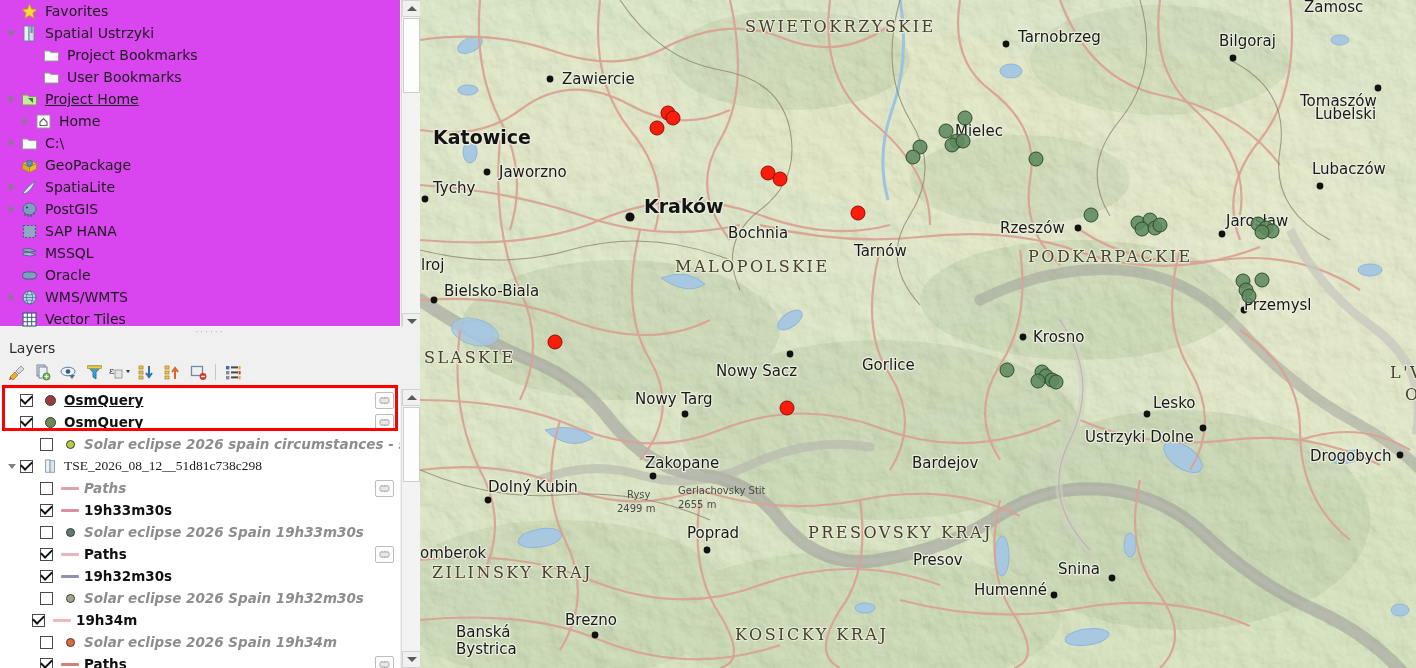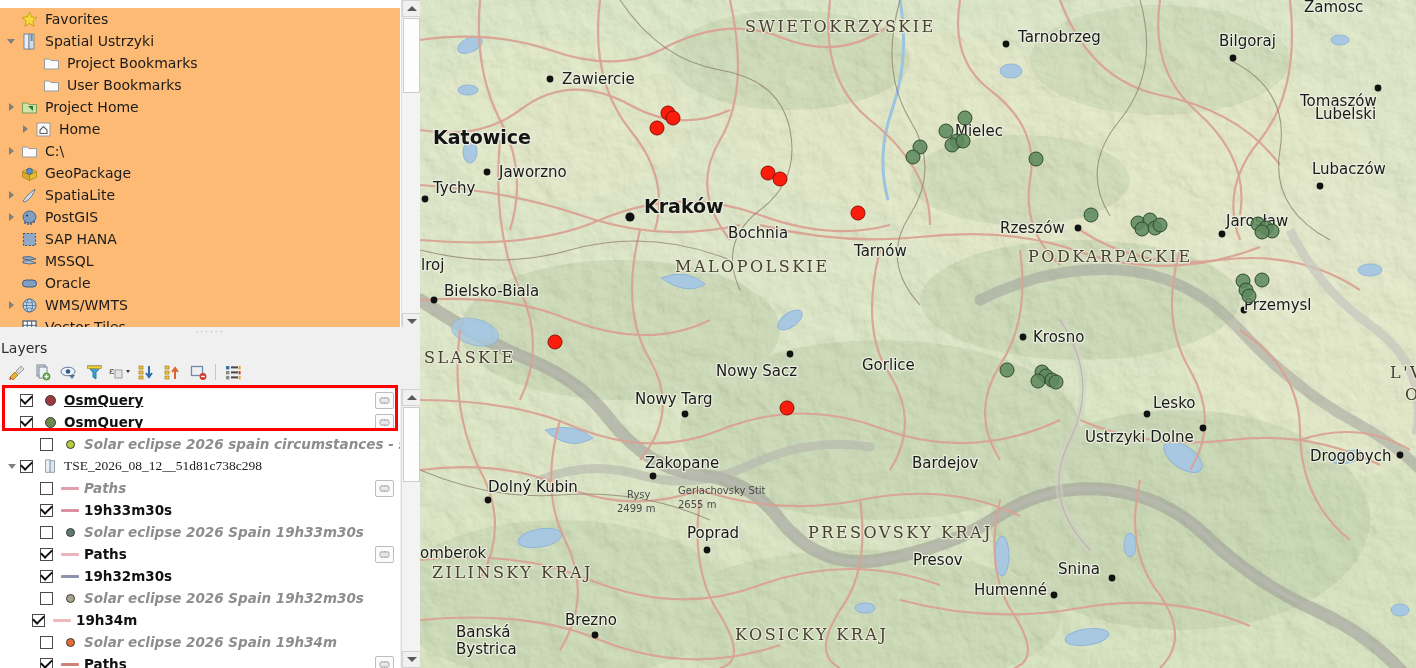--- a/index.html
+++ b/index.html
@@ -8,36 +8,36 @@
     font-family:"DejaVu Sans","Liberation Sans",sans-serif;
     font-size:13.5px;color:#1b1b1b;background:#f0f0f0;
   }
   #app{position:relative;width:1416px;height:668px;}
 
   
   #left-dock{position:absolute;left:0;top:0;width:420px;height:668px;background:#f0f0f0;}
 
   
   #browser-panel{position:absolute;left:0;top:0;width:420px;height:330px;background:#ffffff;overflow:hidden;}
-  #browser-tree{position:absolute;left:0;top:8px;width:400px;height:326px;background:#fdba74;padding-top:0;box-sizing:border-box;}
+  #browser-tree{position:absolute;left:0;top:0;width:400px;height:326px;background:#d946ef;padding-top:0;box-sizing:border-box;}
   .btrow{height:22px;display:flex;align-items:center;padding-left:4px;white-space:nowrap;}
   .btrow .twisty{width:14px;flex:0 0 14px;display:flex;align-items:center;justify-content:center;}
   .btrow .bicon{width:22px;flex:0 0 22px;display:flex;align-items:center;justify-content:center;}
   .btrow .blabel{padding-left:5px;font-size:14px;color:#1b1b1b;}
   .arrow-right{width:0;height:0;border-left:5px solid #808080;border-top:4px solid transparent;border-bottom:4px solid transparent;}
   .arrow-down{width:0;height:0;border-top:5px solid #808080;border-left:4px solid transparent;border-right:4px solid transparent;}
 
   
   #panel-splitter{position:absolute;left:0;top:327px;width:420px;height:10px;background:#f0f0f0;
      display:flex;align-items:center;justify-content:center;}
   #panel-splitter .dots{font-size:9px;color:#b0b0b0;letter-spacing:2px;line-height:4px;}
 
   
   #layers-panel{position:absolute;left:0;top:337px;width:420px;height:331px;background:#f0f0f0;}
-  #layers-title{position:absolute;left:4px;top:3px;height:20px;width:496px;}
+  #layers-title{position:absolute;left:12px;top:3px;height:20px;width:496px;}
   #layers-title .ttxt{position:absolute;left:-3px;top:0;font-size:14px;color:#2b2b2b;}
   .titlebtn{position:absolute;top:2px;width:15px;height:15px;border:1px solid #9a9a9a;background:#eee;
      display:flex;align-items:center;justify-content:center;font-size:10px;color:#555;box-sizing:border-box;border-radius:2px;}
   #btn-float{right:26px;}
   #btn-close{right:6px;}
 
   #layers-toolbar{position:absolute;left:4px;top:24px;height:22px;display:flex;align-items:center;gap:1px;}
   .tbtn{width:25px;height:22px;display:flex;align-items:center;justify-content:center;}
   .tsep{width:1px;height:16px;background:#c6c6c6;margin:0 3px;}
 
@@ -127,21 +127,21 @@
           </div>
           <div class="btrow" style="padding-left: 26px;">
             <span class="twisty"></span>
             <span class="bicon">
               <svg width="17" height="17" viewBox="0 0 17 17">
                 <path d="M1.5 4 H6.5 L8 5.6 H15.5 V14 H1.5 Z" fill="#fbfbfb" stroke="#9a9a9a" stroke-width="1"></path>
               </svg>
             </span>
             <span class="blabel">User Bookmarks</span>
           </div>
-          <div class="btrow" style="padding-left: 4px;">
+          <div class="btrow" style="padding-left: 4px; text-decoration: underline;">
             <span class="twisty">
               <span class="arrow-right"></span>
             </span>
             <span class="bicon">
               <svg width="17" height="17" viewBox="0 0 17 17">
                 <path d="M1.5 4 H6.5 L8 5.6 H15.5 V14 H1.5 Z" fill="#cfe4a8" stroke="#7d9a55" stroke-width="1"></path>
                 <path d="M7 7 l5 0 l0 5 l-5 -5 Z" fill="#2e7d32"></path>
               </svg>
             </span>
             <span class="blabel">Project Home</span>

